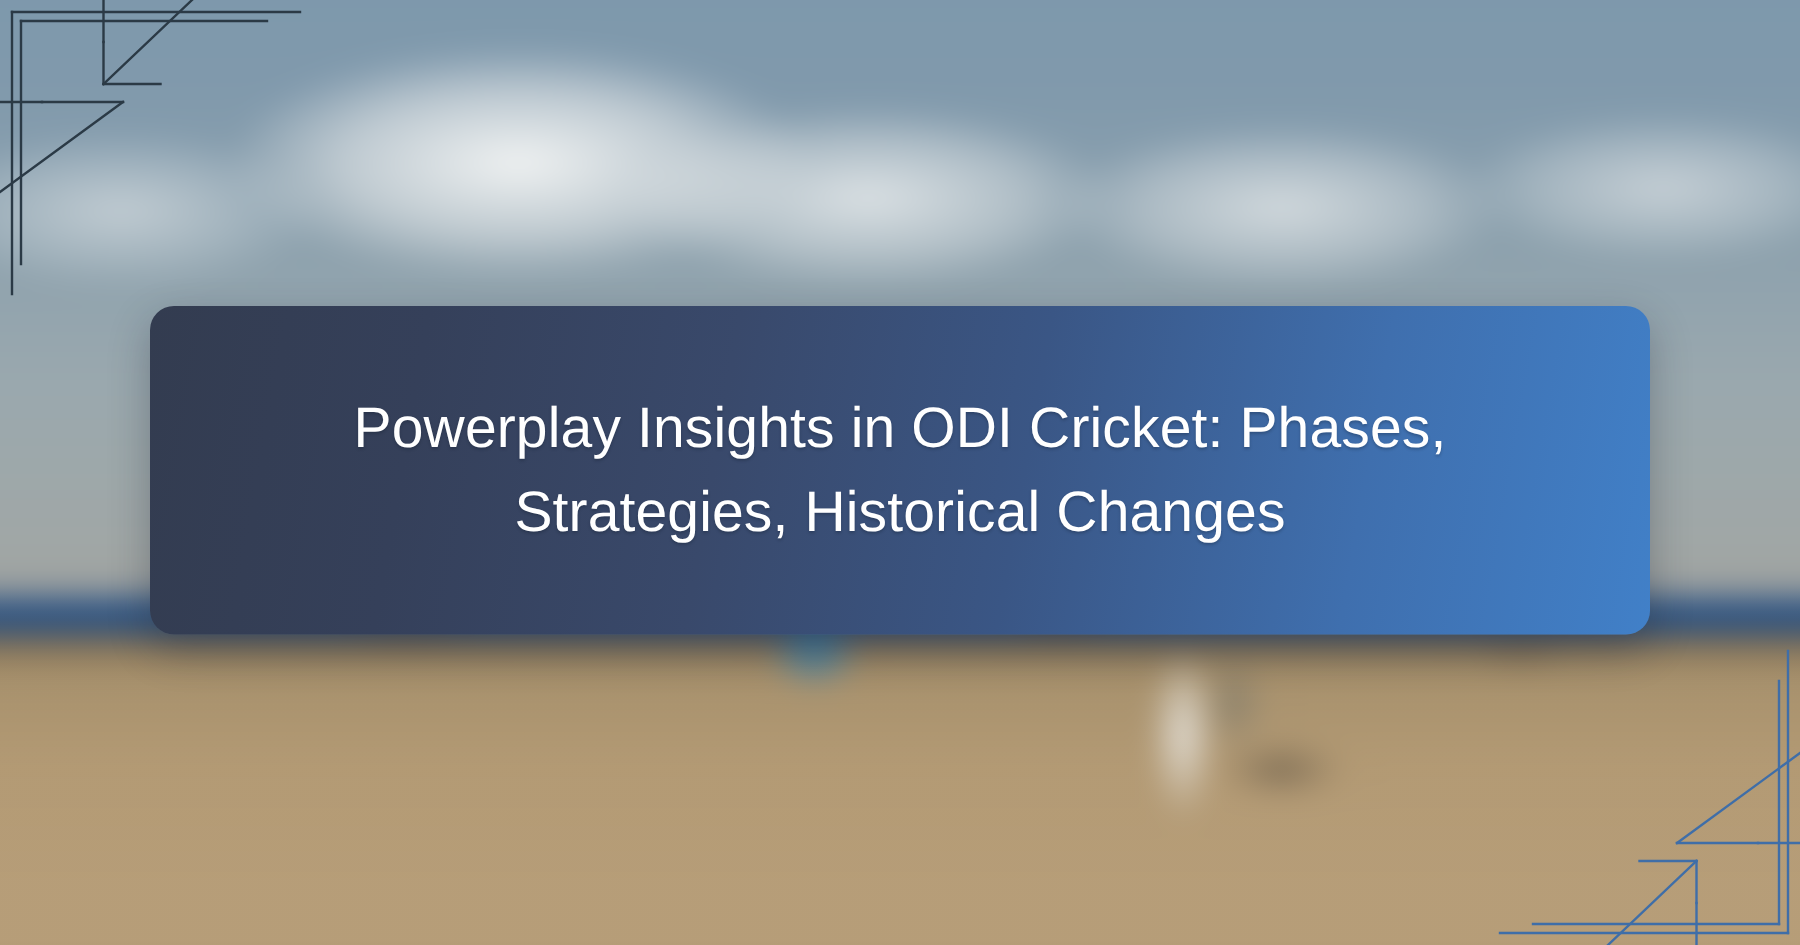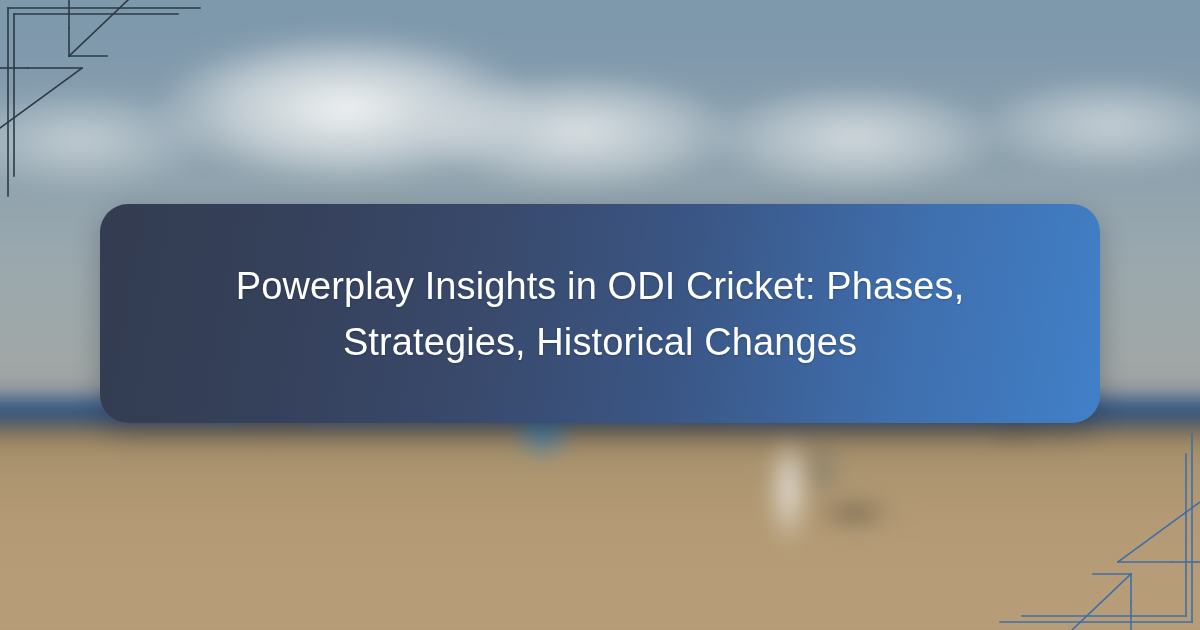--- a/index.html
+++ b/index.html
@@ -73,21 +73,21 @@
   .corner-deco.tl { left: 0; top: 0; width: 230px; height: 215px; }
   .corner-deco.br { right: 0; bottom: 0; width: 230px; height: 215px; }
 
   
   .title-card {
     position: absolute;
     left: 100px;
     top: 204px;
     width: 1000px;
     height: 219px;
-    border-radius: 28px;
+    border-radius: 16px;
     background: linear-gradient(100deg, #333c50 0%, #35405a 18%, #39496b 38%, #3a5685 58%, #3f6fae 80%, #4180c8 100%);
     box-shadow: 0 10px 28px rgba(20,28,42,0.30);
     display: flex;
     align-items: center;
     justify-content: center;
     box-sizing: border-box;
     padding: 0 58px;
   }
   .title-text {
     color: #ffffff;

